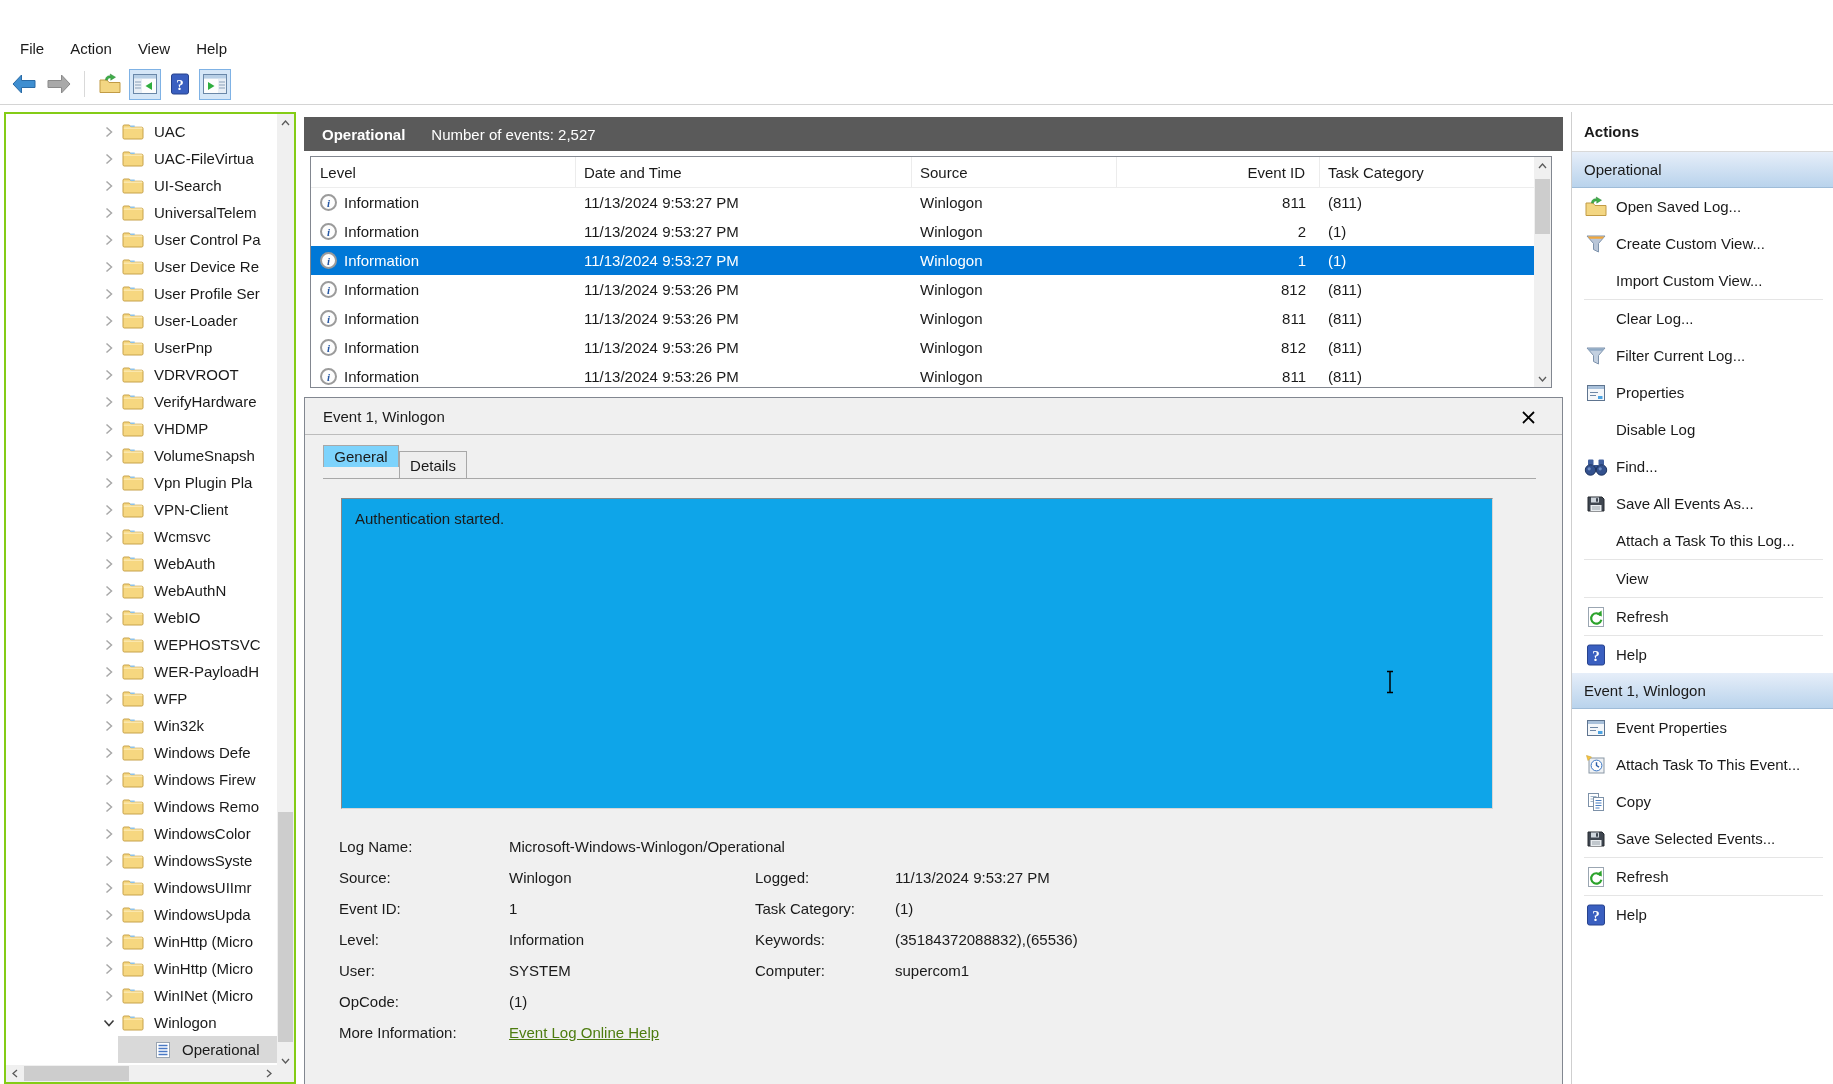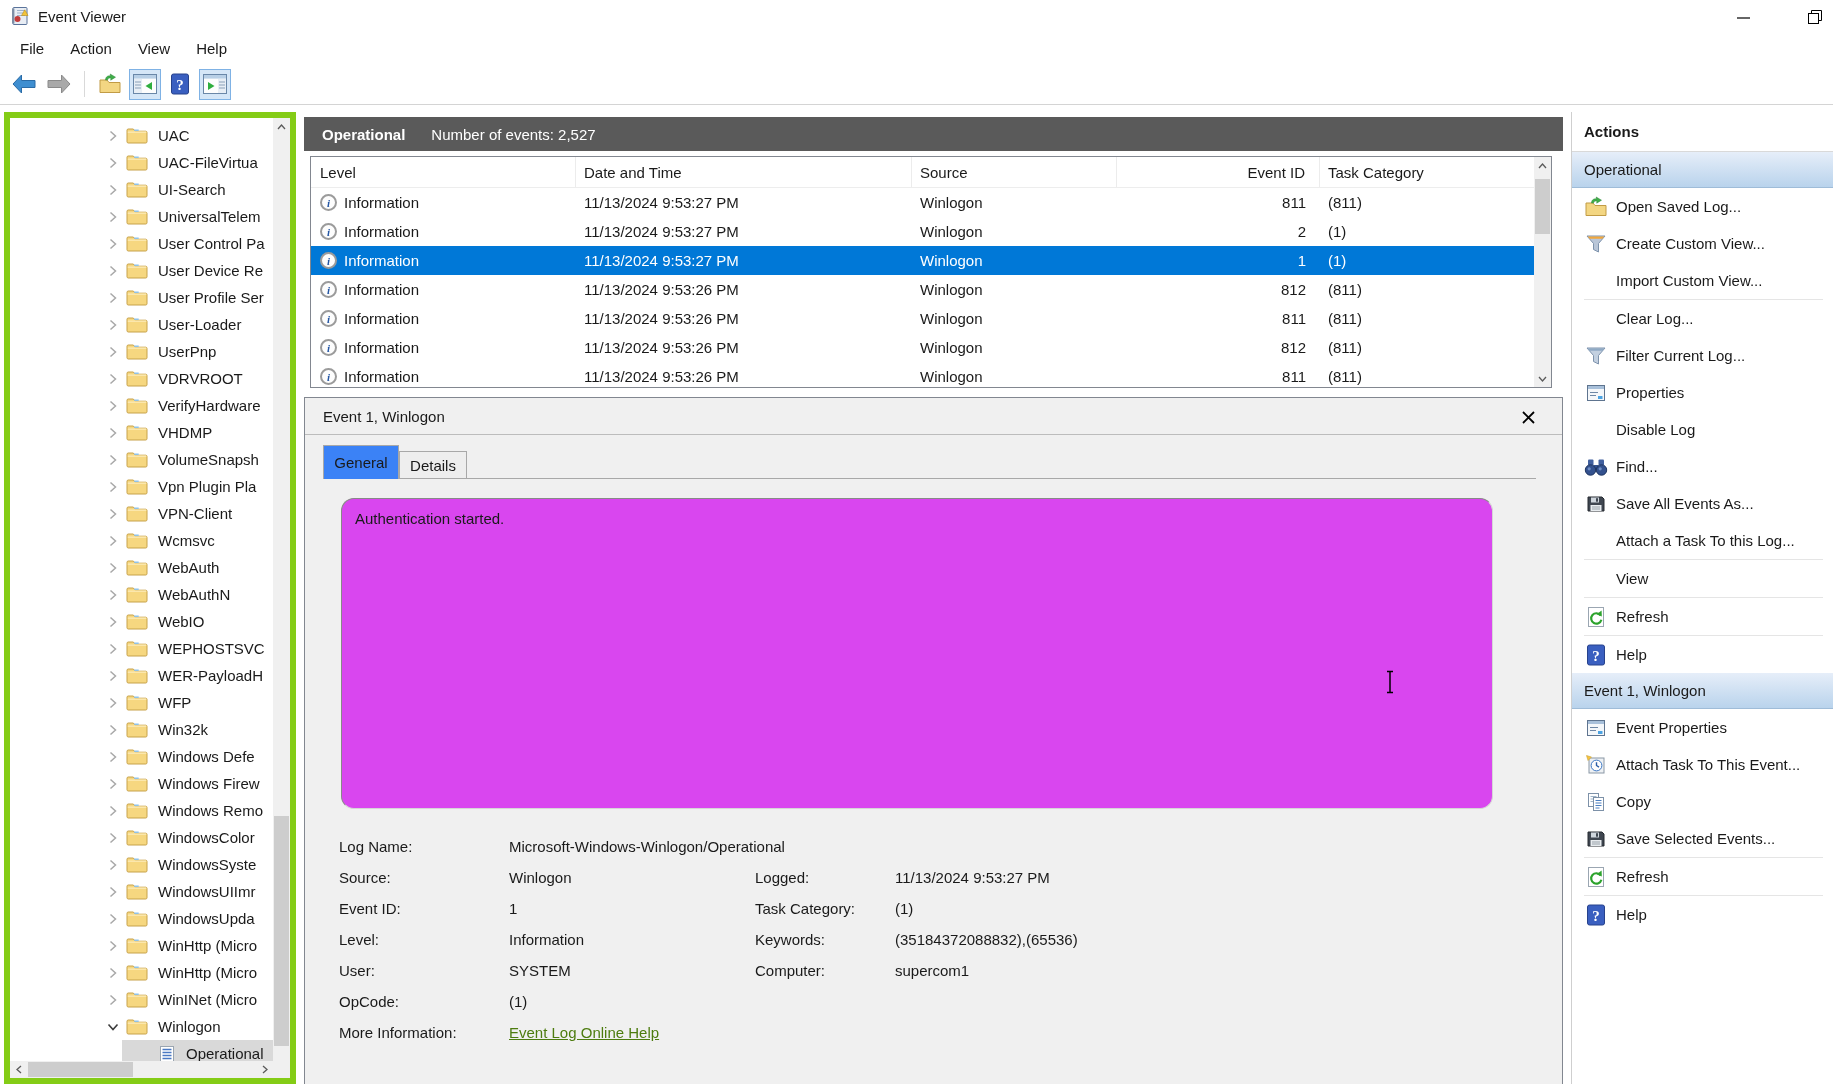--- a/index.html
+++ b/index.html
@@ -24,21 +24,21 @@
   .menu-bar { position:absolute; left:3px; top:32px; right:0; height:32px; display:flex; align-items:center; padding-left:4px; background:#fff; }
   .menu-item { padding:4px 13px; }
 
   
   .toolbar { position:absolute; left:0; top:64px; right:0; height:41px; display:flex; align-items:center; padding-left:8px; border-bottom:1px solid #d4d4d4; background:#fff; }
   .tb-btn { width:32px; height:31px; display:flex; align-items:center; justify-content:center; margin-right:3px; border:1px solid transparent; }
   .tb-btn.hl { background:#d5e6f7; border:1px solid #7fb2e5; }
   .tb-sep { width:1px; height:26px; background:#d9d9d9; margin:0 9px 0 6px; }
 
   
-  .tree-panel { position:absolute; left:4px; top:112px; width:292px; height:972px; border:6px solid #84cc16; background:#fff; overflow:hidden; }
+  .tree-panel { position:absolute; left:4px; top:112px; width:292px; height:972px; border:2px solid #84cc16; background:#fff; overflow:hidden; }
   .tree-list { position:absolute; left:0; top:4px; right:17px; overflow:hidden; }
   .tree-row { display:flex; align-items:center; height:27px; white-space:nowrap; }
   .tree-row .chev { width:18px; display:flex; justify-content:center; flex:none; margin-left:94px; }
   .tree-row.child .chev { visibility:hidden; }
   .tree-row .t-icon { margin-left:4px; flex:none; }
   .tree-row.child .t-icon { margin-left:36px; }
   .tree-row .t-label { margin-left:8px; padding:2px 4px 2px 2px; }
   .tree-row.selected .t-wrap { background:#d9d9d9; }
   .t-wrap { display:flex; align-items:center; flex:1; height:100%; }
 
@@ -72,24 +72,24 @@
   .ev-scroll { right:0; top:0; width:17px; height:230px; }
 
   
   .preview { position:absolute; left:304px; top:397px; width:1259px; height:687px; background:#f0f0f0; border:1px solid #828790; border-bottom:none; }
   .pv-header { height:37px; display:flex; align-items:center; border-bottom:1px solid #bcbcbc; position:relative; }
   .pv-title { margin-left:18px; }
   .pv-close { position:absolute; right:26px; top:11px; width:16px; height:16px; display:flex; align-items:center; justify-content:center; }
   .pv-tabs { position:absolute; left:18px; right:26px; top:47px; height:35px; }
   .pv-tabline { position:absolute; left:0; right:0; top:33px; height:1px; background:#a8a8a8; }
   .tab { position:absolute; display:flex; align-items:center; justify-content:center; border:1px solid #a8a8a8; }
-  .tab.active { left:0; top:0; height:34px; width:76px; background:#3b82f6; border-bottom:none; z-index:2; }
+  .tab.active { left:0; top:0; height:22px; width:76px; background:#7dd3fc; border-bottom:none; z-index:2; }
   .tab.inactive { left:76px; top:6px; height:28px; width:68px; background:#eeeeee; z-index:1; }
-  .msg-box { position:absolute; left:36px; top:100px; width:1152px; height:311px; background:#d946ef;
-    border-top:1px solid #888; border-left:1px solid #888; border-right:1px solid #d6d6d6; border-bottom:1px solid #d6d6d6; padding:11px 13px;border-radius:13px; }
+  .msg-box { position:absolute; left:36px; top:100px; width:1152px; height:311px; background:#0ea5e9;
+    border-top:1px solid #888; border-left:1px solid #888; border-right:1px solid #d6d6d6; border-bottom:1px solid #d6d6d6; padding:11px 13px; }
   .fields { position:absolute; left:34px; top:433px; right:40px; }
   .f-row { display:grid; grid-template-columns:160px 236px 130px 1fr; height:31px; align-items:center;gap:10px; }
   .f-val.span { grid-column:2 / 5; }
   .f-link { color:#4d7c0f; text-decoration:underline; }
   .cursor-ibeam { position:absolute; left:1384px; top:670px; z-index:50; }
 
   
   .actions { position:absolute; left:1571px; top:112px; width:262px; height:972px; background:#fff; border-left:1px solid #cfcfcf; }
   .ac-title { height:40px; display:flex; align-items:center; padding-left:12px; font-weight:bold; border-bottom:1px solid #d9d9d9; }
   .ac-group-header { height:36px; display:flex; align-items:center; padding-left:12px;
@@ -97,43 +97,20 @@
   .ac-item { height:37px; display:flex; align-items:center; padding-left:12px; }
   .ac-ic { width:24px; height:24px; display:flex; align-items:center; justify-content:center; flex:none; }
   .ac-label { margin-left:8px; white-space:nowrap; }
   .ac-sep { height:1px; background:#e5e5e5; margin:0 10px 0 12px; }
 </style>
 </head>
 <body>
 
 <div id="app">
 
-  <div class="title-bar">
-    <span class="icon app-icon">
-        <svg width="20" height="20" viewBox="0 0 20 20">
-          <rect x="3" y="1.5" width="14" height="17" rx="1" fill="#e8edf4" stroke="#5a739b"></rect>
-          <rect x="2" y="2.5" width="2.4" height="15" fill="#7e8ea6"></rect>
-          <path d="M7 4.5 h8 M7 7 h8 M7 9.5 h8" stroke="#9db0c9" stroke-width="1"></path>
-          <circle cx="7.5" cy="13" r="3" fill="#c23b3b"></circle>
-          <path d="M11.5 9.5 L18 9.5 L14.8 3.8 Z" fill="#f4c43a" stroke="#b98f1f" stroke-width="0.6"></path>
-        </svg>
-      </span>
-    <span class="title-text">Event Viewer</span>
-    <span class="win-btn min icon">
-        <svg width="15" height="15" viewBox="0 0 15 15">
-          <path d="M1 8 h13" stroke="#000" stroke-width="1.2"></path>
-        </svg>
-      </span>
-    <span class="win-btn restore icon">
-        <svg width="16" height="16" viewBox="0 0 16 16">
-          <rect x="1.5" y="4.5" width="10" height="10" fill="#fff" stroke="#000"></rect>
-          <path d="M4.5 4.5 V1.5 H14.5 V11.5 H11.5" fill="none" stroke="#000"></path>
-        </svg>
-      </span>
-  </div>
 
   <div class="menu-bar" id="menu-bar">
       <span class="menu-item">File</span>
       <span class="menu-item">Action</span>
       <span class="menu-item">View</span>
       <span class="menu-item">Help</span>
     </div>
 
   <div class="toolbar" id="toolbar">
       <span class="tb-btn">

